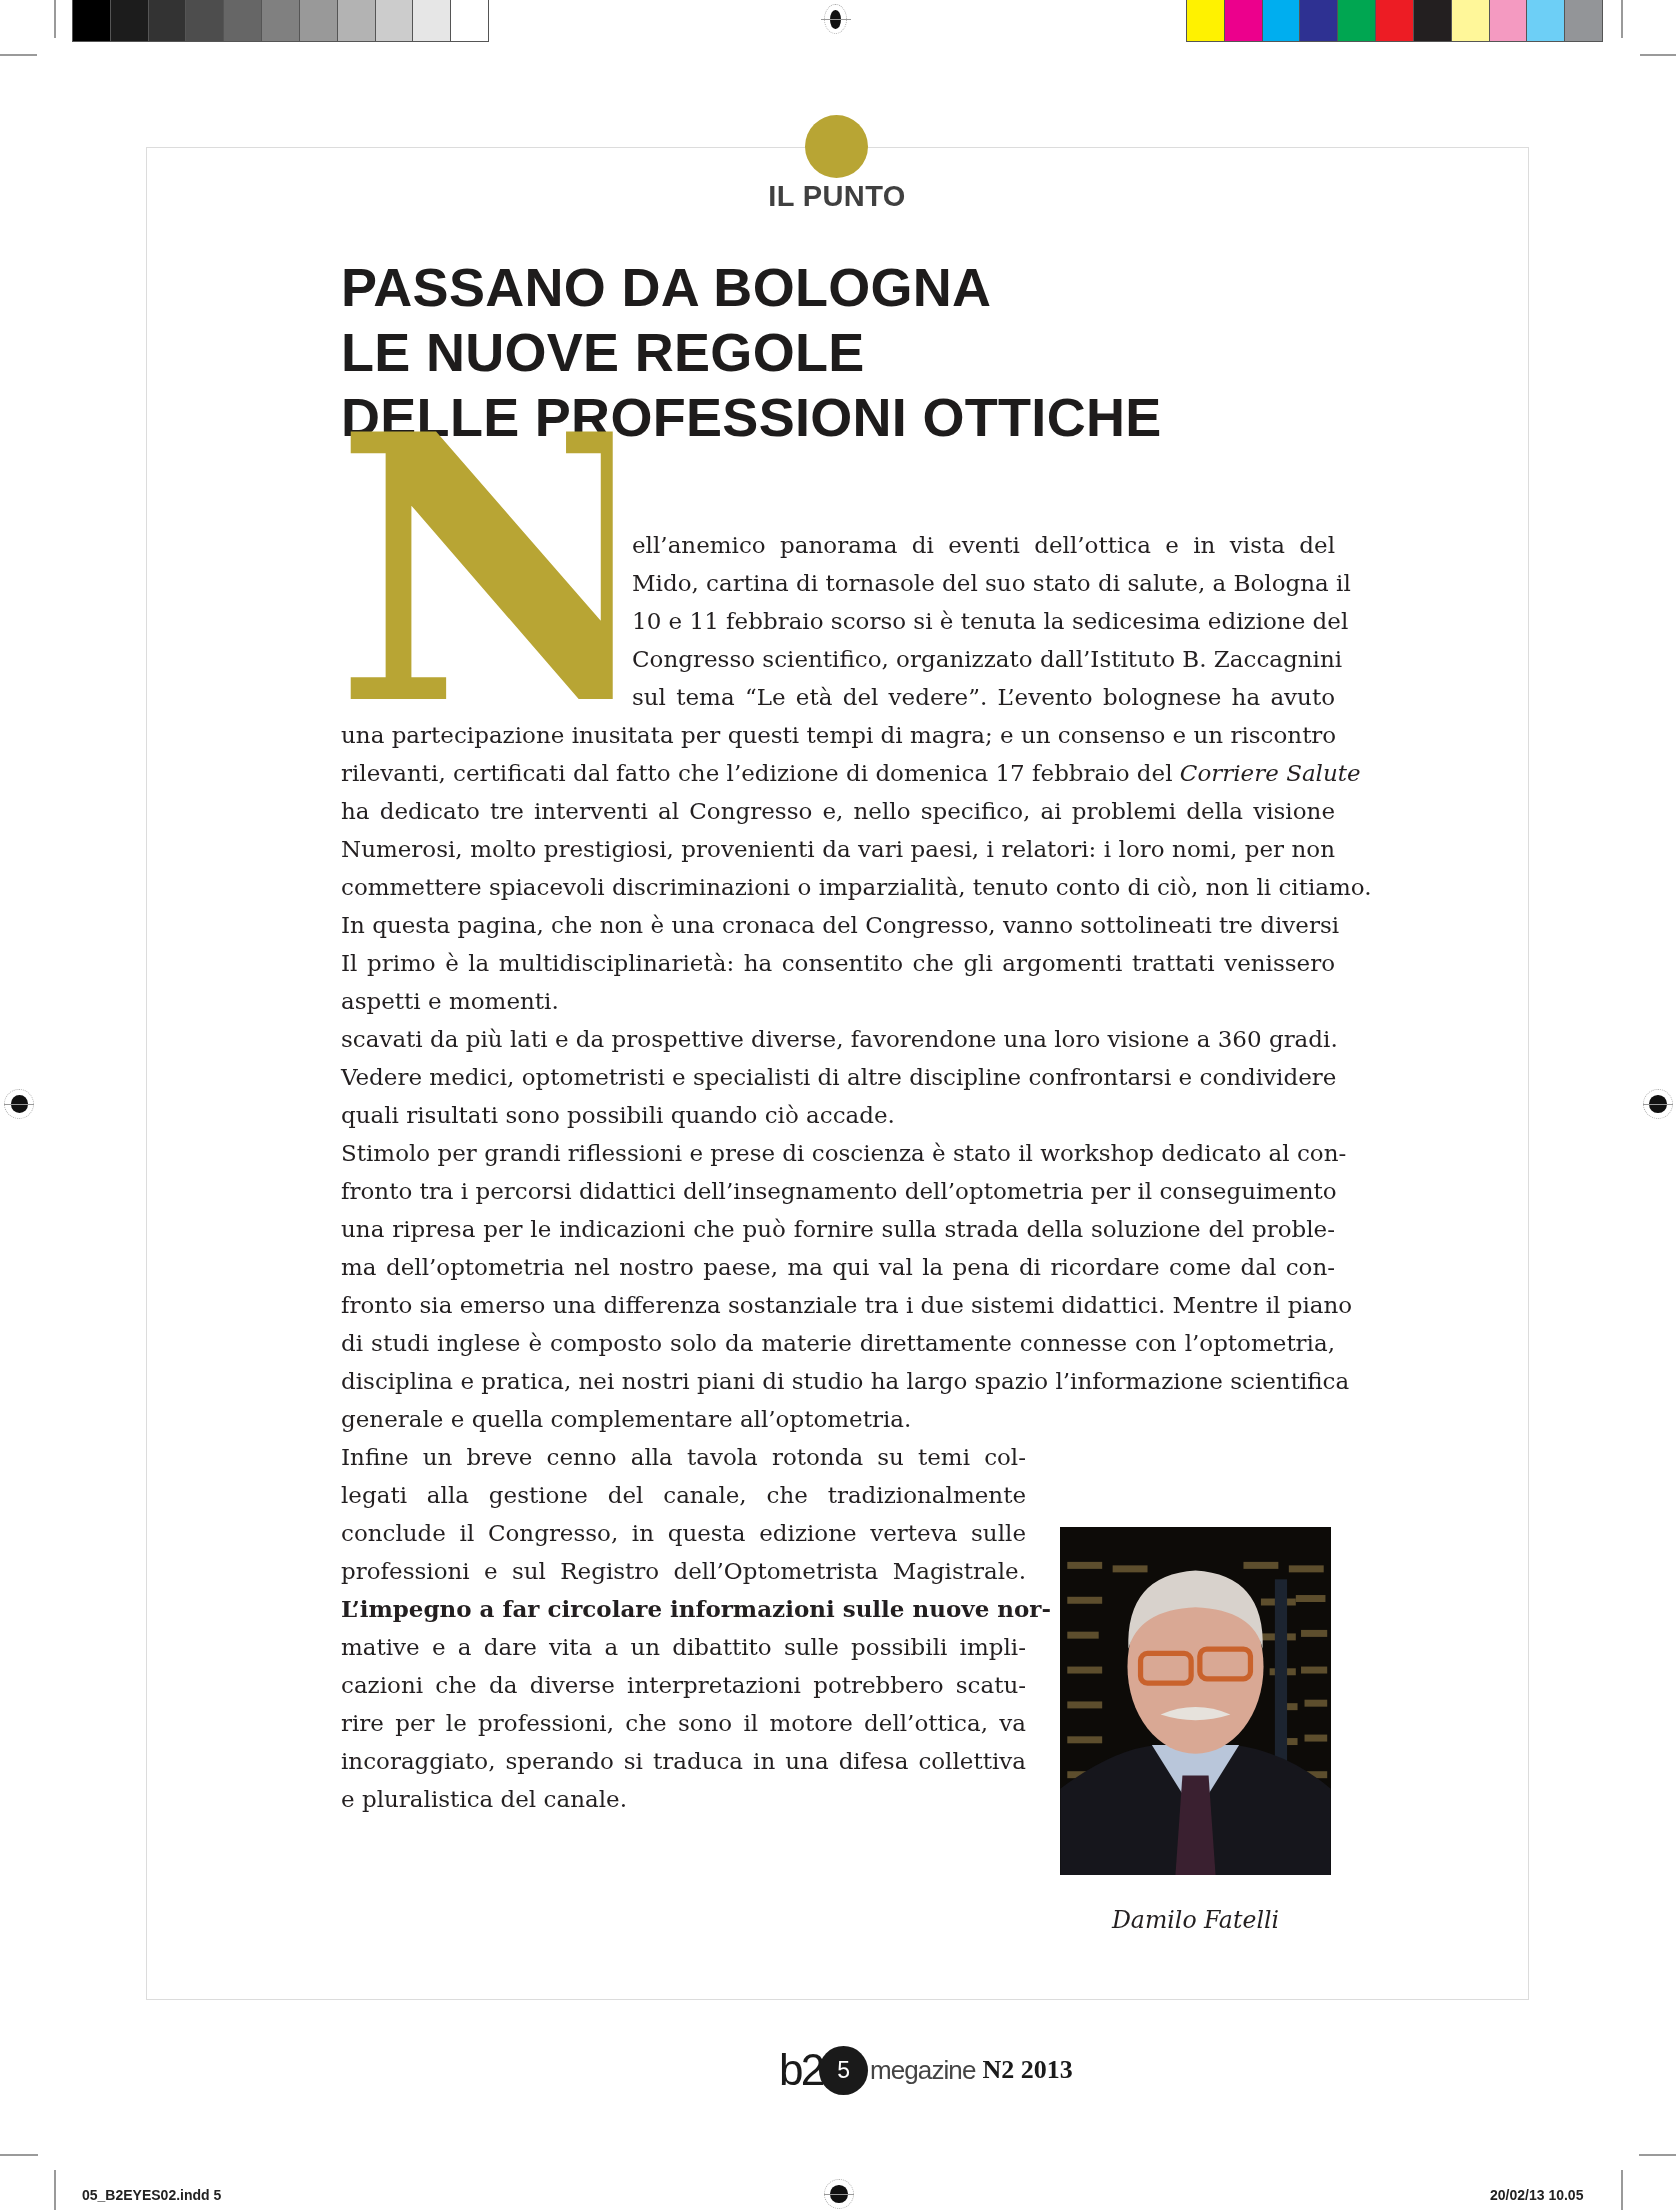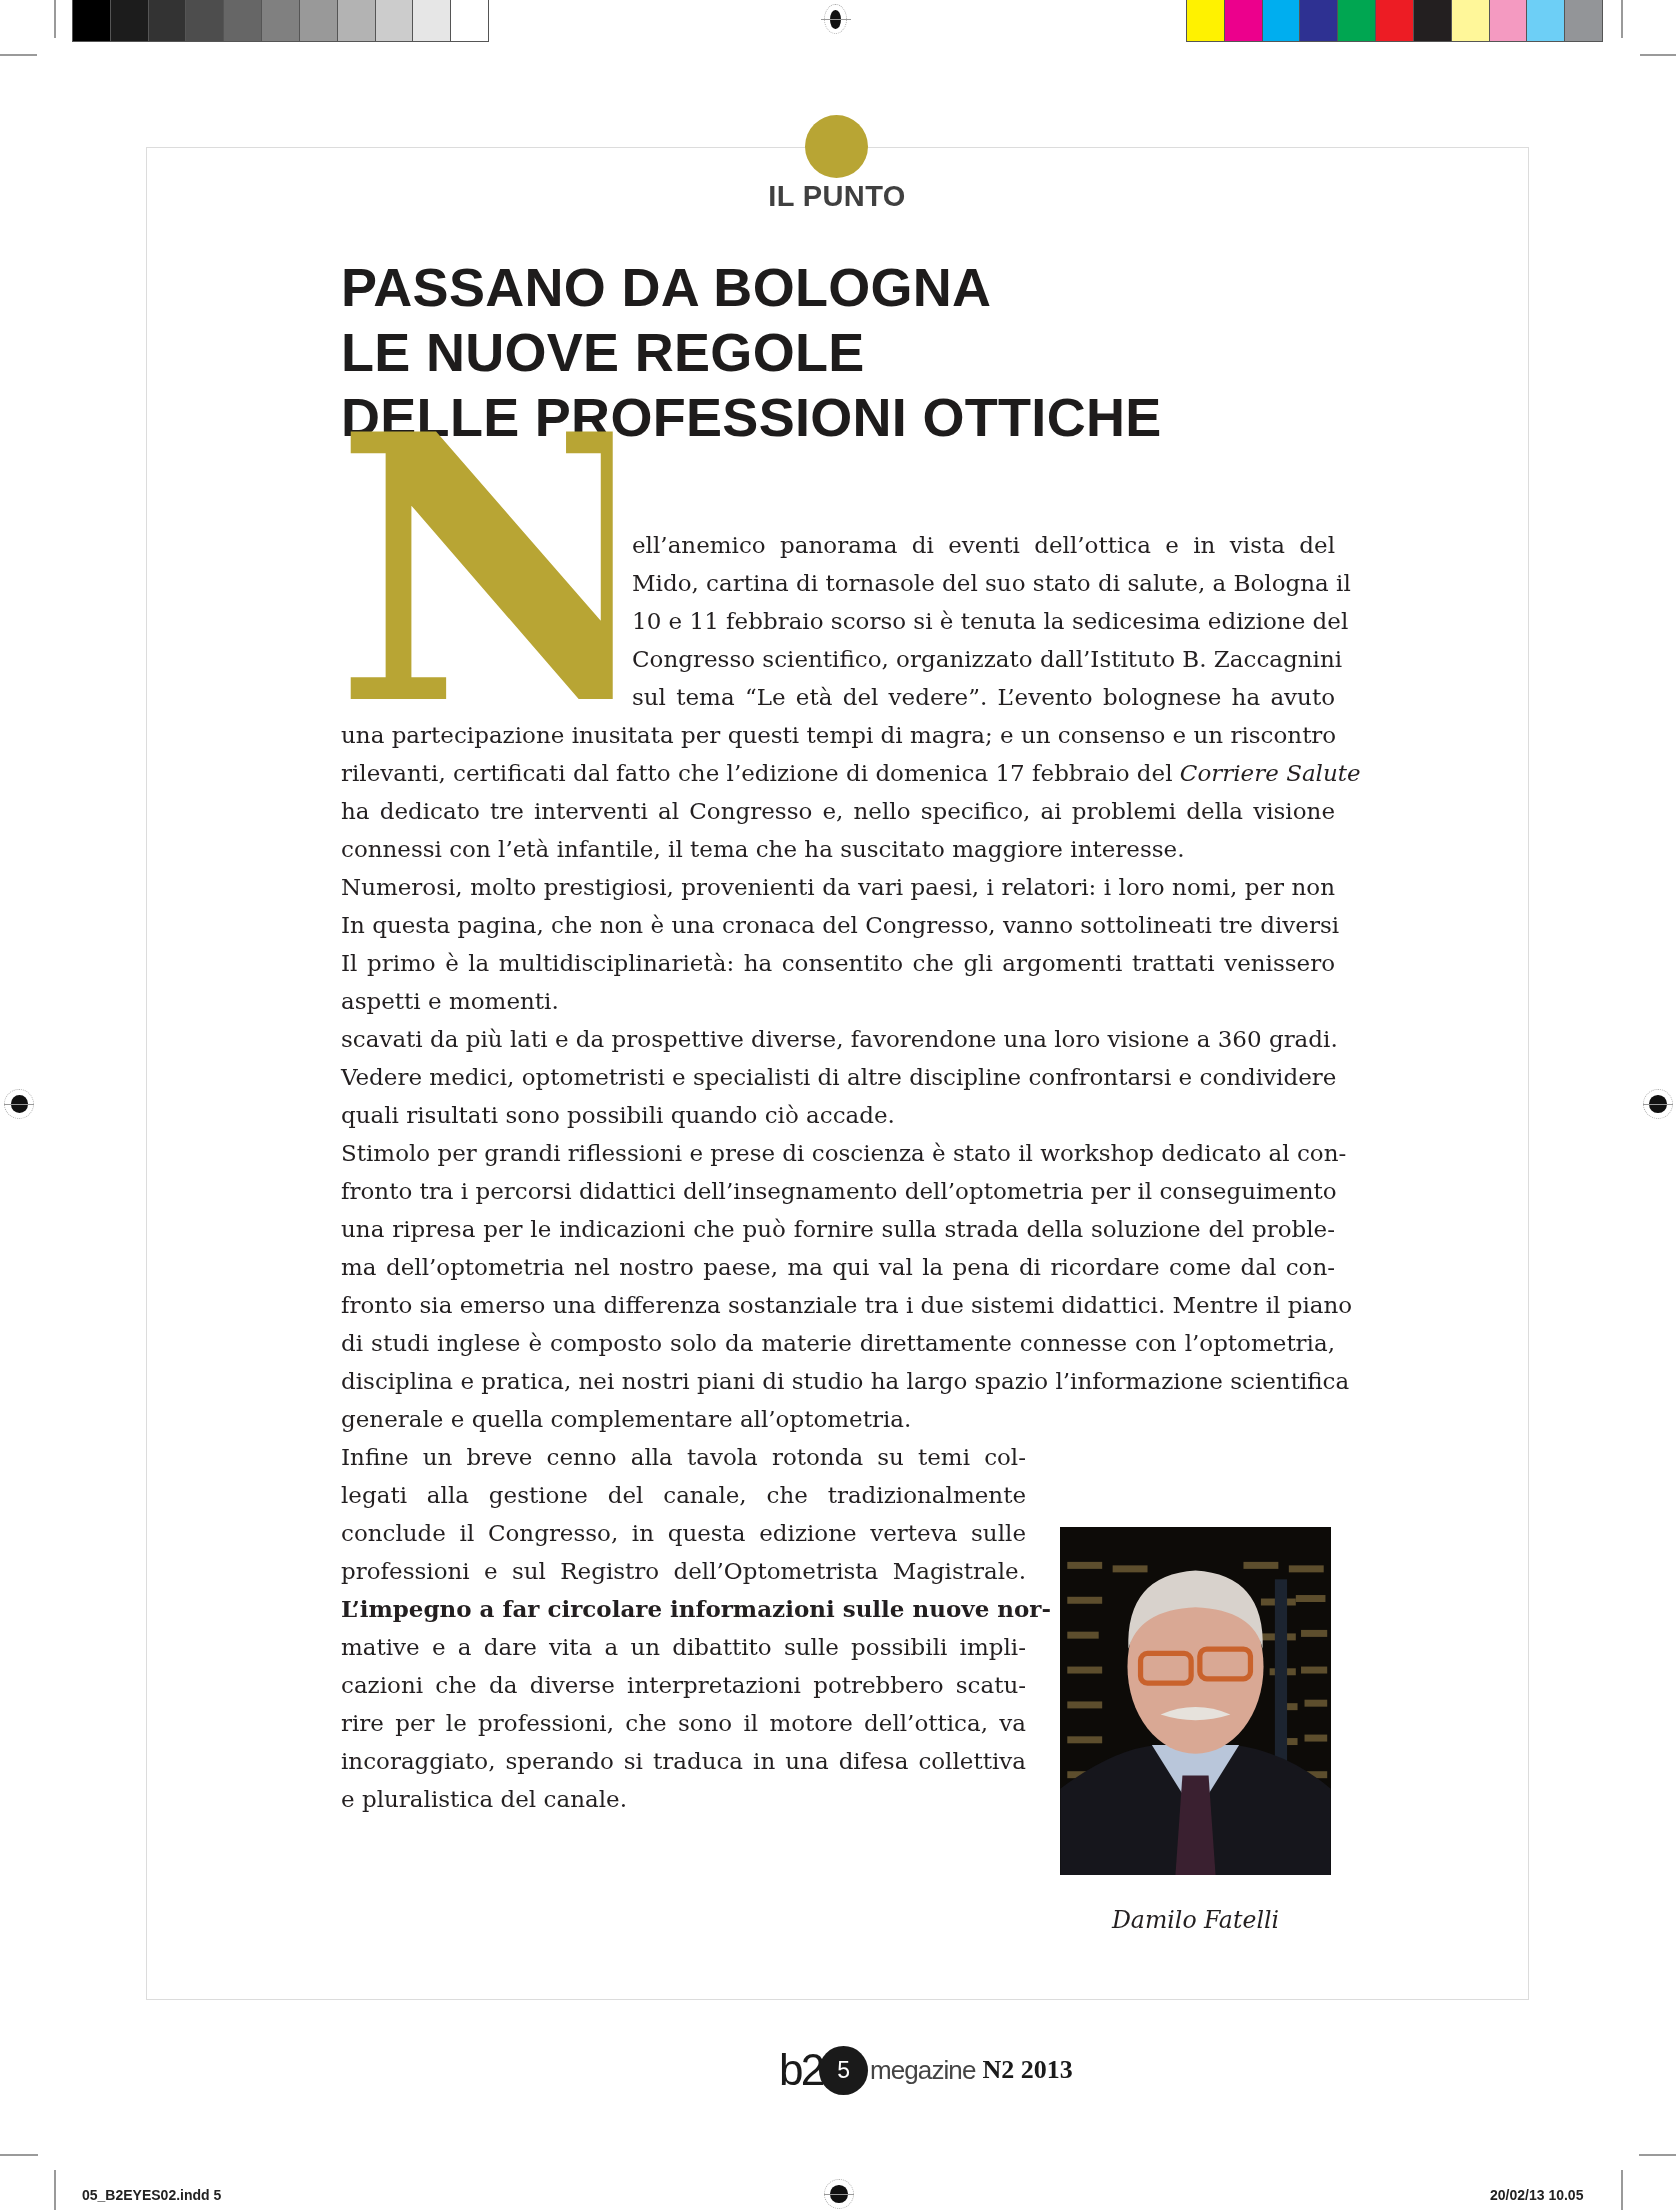--- a/index.html
+++ b/index.html
@@ -117,22 +117,22 @@
 
 <div class="body" id="body">
     <div class="line indent justify"><span>ell’anemico panorama di eventi dell’ottica e in vista del</span></div>
     <div class="line indent justify"><span>Mido, cartina di tornasole del suo stato di salute, a Bologna il</span></div>
     <div class="line indent justify"><span>10 e 11 febbraio scorso si è tenuta la sedicesima edizione del</span></div>
     <div class="line indent justify"><span>Congresso scientifico, organizzato dall’Istituto B. Zaccagnini</span></div>
     <div class="line indent justify"><span>sul tema “Le età del vedere”. L’evento bolognese ha avuto</span></div>
     <div class="line justify"><span>una partecipazione inusitata per questi tempi di magra; e un consenso e un riscontro</span></div>
     <div class="line justify"><span>rilevanti, certificati dal fatto che l’edizione di domenica 17 febbraio del </span><i>Corriere Salute</i></div>
     <div class="line justify"><span>ha dedicato tre interventi al Congresso e, nello specifico, ai problemi della visione</span></div>
-    <div class="line"><span>connessi con l’età infantile, il tema che ha suscitato maggiore interesse.</span></div>
     <div class="line justify"><span>Numerosi, molto prestigiosi, provenienti da vari paesi, i relatori: i loro nomi, per non</span></div>
+    <div class="line justify"><span>commettere spiacevoli discriminazioni o imparzialità, tenuto conto di ciò, non li citiamo.</span></div>
     <div class="line justify"><span>In questa pagina, che non è una cronaca del Congresso, vanno sottolineati tre diversi</span></div>
     <div class="line justify"><span>Il primo è la multidisciplinarietà: ha consentito che gli argomenti trattati venissero</span></div>
     <div class="line"><span>aspetti e momenti.</span></div>
     <div class="line justify"><span>scavati da più lati e da prospettive diverse, favorendone una loro visione a 360 gradi.</span></div>
     <div class="line justify"><span>Vedere medici, optometristi e specialisti di altre discipline confrontarsi e condividere</span></div>
     <div class="line"><span>quali risultati sono possibili quando ciò accade.</span></div>
     <div class="line justify"><span>Stimolo per grandi riflessioni e prese di coscienza è stato il workshop dedicato al con-</span></div>
     <div class="line justify"><span>fronto tra i percorsi didattici dell’insegnamento dell’optometria per il conseguimento</span></div>
     <div class="line justify"><span>una ripresa per le indicazioni che può fornire sulla strada della soluzione del proble-</span></div>
     <div class="line justify"><span>ma dell’optometria nel nostro paese, ma qui val la pena di ricordare come dal con-</span></div>

